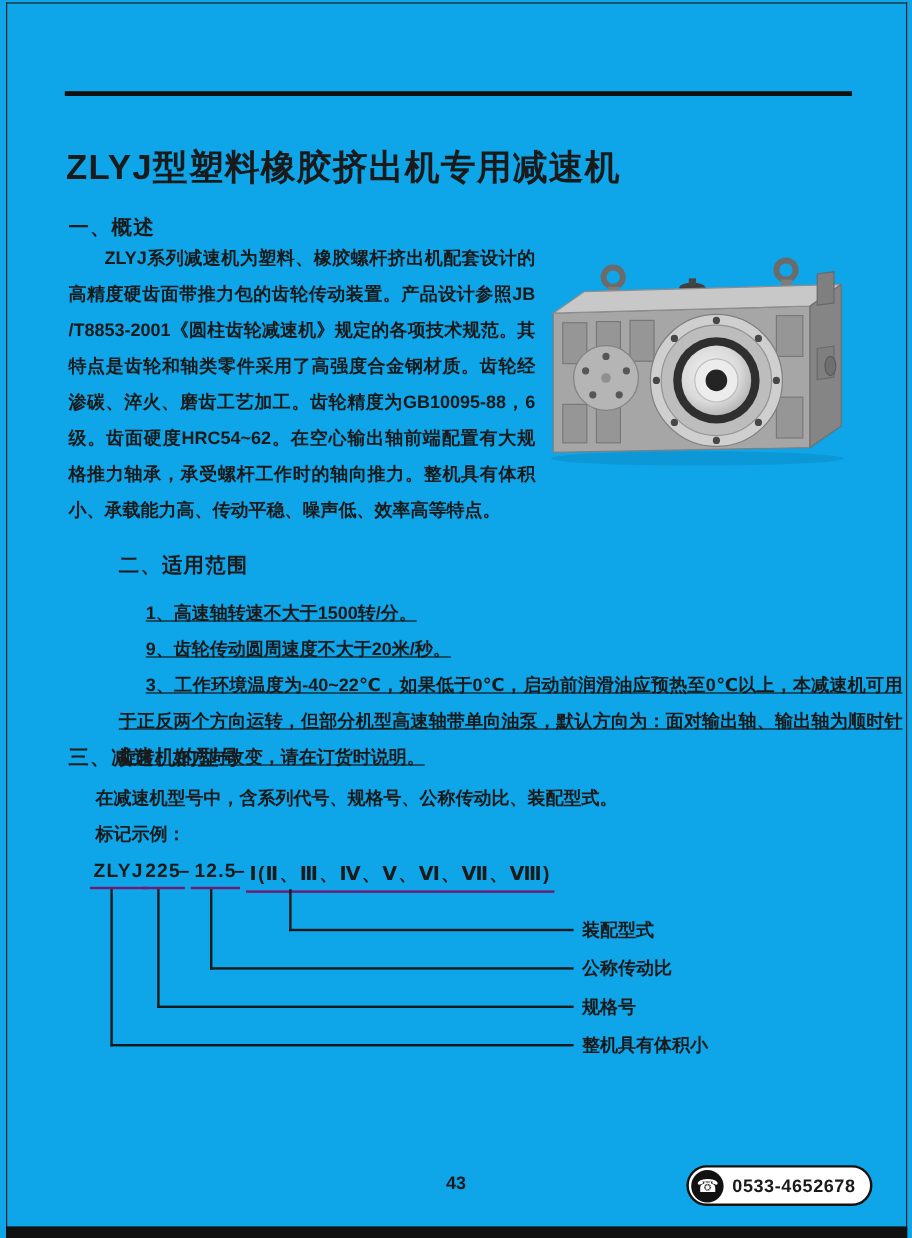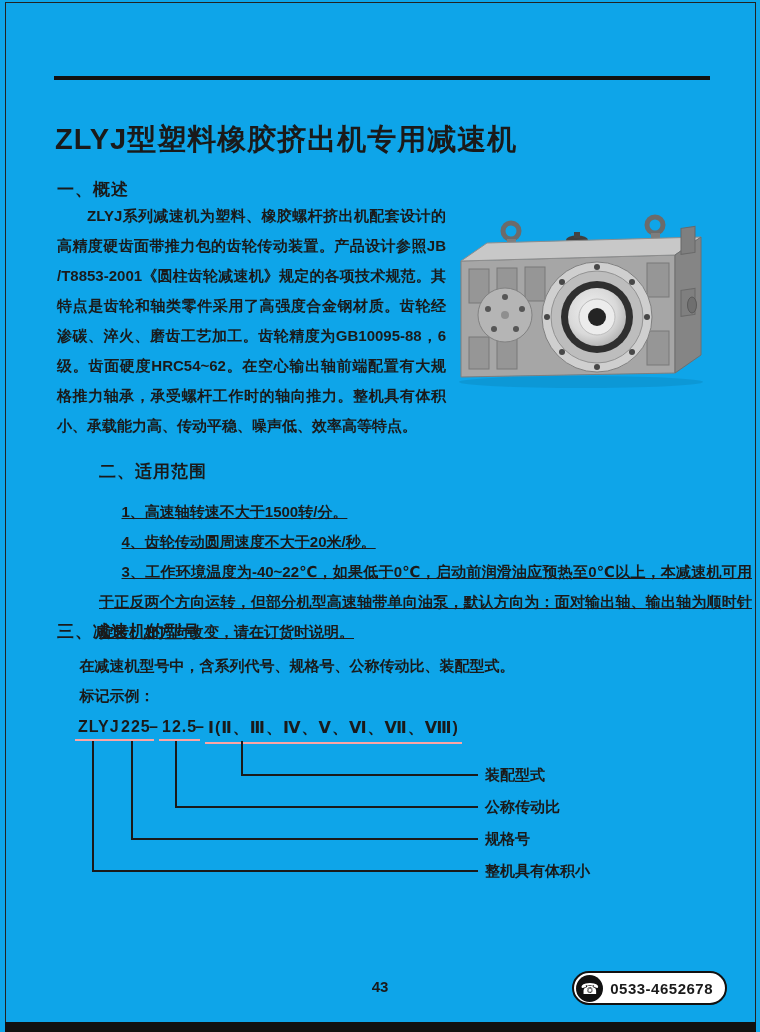--- a/index.html
+++ b/index.html
@@ -22,21 +22,21 @@
   .sec-application { position:absolute; left:57px; top:460px; width:653px;margin-left:42px; }
   .sec-application p { font-size:15px; font-weight:600; line-height:30px; text-indent:1.5em; text-align:justify; }
   .sec-application .items { margin-top:14px;text-decoration:underline; }
 
   .sec-model { position:absolute; left:57px; top:620px; width:653px; }
   .sec-model p { font-size:15px; font-weight:600; line-height:30px; text-indent:1.5em; }
   .sec-model .intro { margin-top:8px; }
 
   .designation { position:absolute; left:57px; top:712px; width:656px; height:178px; }
   .seg { position:absolute; top:6px; font-size:16px; font-weight:700; letter-spacing:1px;
-         border-bottom:2px solid #fca5a5; padding:0 3px 3px 3px; white-space:nowrap; }
+         border-bottom:2px solid #701a75; padding:0 3px 3px 3px; white-space:nowrap; }
   .dash { position:absolute; top:6px; font-size:16px; font-weight:700; }
   .connector { position:absolute; border-left:2px solid #1a1a1a; border-bottom:2px solid #1a1a1a; }
   .conn-label { position:absolute; left:428px; font-size:15px; font-weight:600; white-space:nowrap; }
 
   .page-number { position:absolute; left:0; top:978px; width:760px; text-align:center; font-size:15px; font-weight:600; }
 
   .phone-badge { position:absolute; right:33px; top:971px; height:34px; display:flex; align-items:center;
                  border:2px solid #111; border-radius:17px; background:#fff; padding:2px 12px 2px 2px; gap:7px; }
   .phone-circle { width:27px; height:27px; border-radius:50%; background:#111; color:#fff;
                   display:flex; align-items:center; justify-content:center; font-size:15px; line-height:1; }
@@ -124,21 +124,21 @@
           <ellipse cx="243" cy="100" rx="4.5" ry="8" fill="#6f6f6f" stroke="#5a5a5a"></ellipse>
         </svg>
       </div>
     </div>
   </div>
 
   <div class="sec-application">
     <div class="section-heading">二、适用范围</div>
     <div class="items">
       <p>1、高速轴转速不大于1500转/分。</p>
-      <p>4、齿轮传动圆周速度不大于20米/秒。</p>
+      <p>9、齿轮传动圆周速度不大于20米/秒。</p>
       <p>3、工作环境温度为-40~22℃，如果低于0℃，启动前润滑油应预热至0℃以上，本减速机可用于正反两个方向运转，但部分机型高速轴带单向油泵，默认方向为：面对输出轴、输出轴为顺时针旋转。如方向改变，请在订货时说明。</p>
     </div>
   </div>
 
   <div class="sec-model">
     <div class="section-heading">三、减速机的型号</div>
     <p class="intro">在减速机型号中，含系列代号、规格号、公称传动比、装配型式。</p>
     <p>标记示例：</p>
   </div>
 

